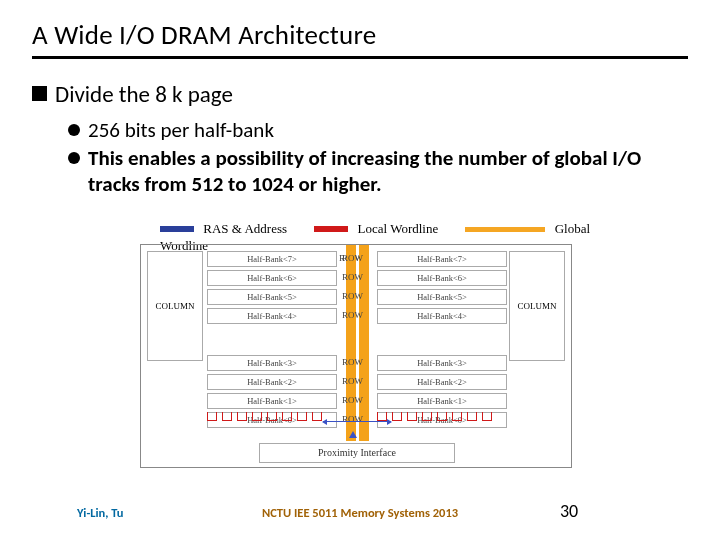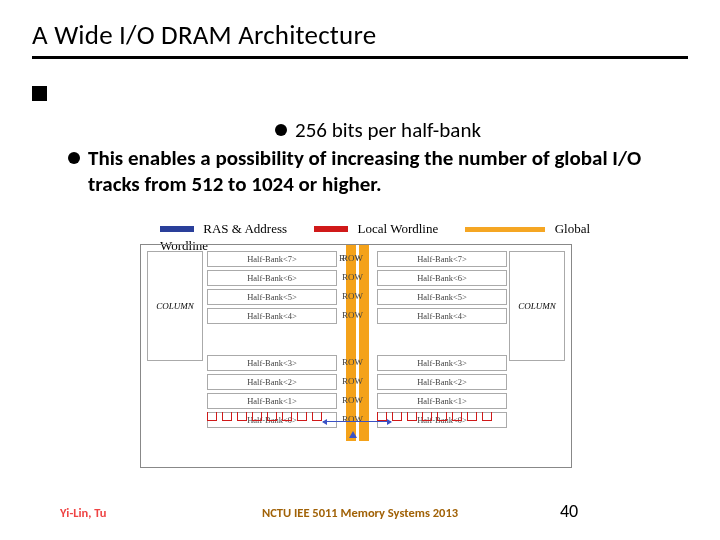--- a/index.html
+++ b/index.html
@@ -30,21 +30,21 @@
   .b2{
     position:absolute;left:68px;
     font-size:21px;line-height:1.25;
     width:620px;
   }
   .b2 .dot{
     display:inline-block;width:12px;height:12px;
     border-radius:50%;background:#000;
     vertical-align:1px;margin-right:8px;
   }
-  .b2a{top:117px;text-align:center;}
+  .b2a{top:117px;}
   .b2b{top:145px;}
   .b2b .wrap{display:inline-block;vertical-align:top;width:596px;font-weight:bold;}
   .diagram{
     position:absolute;left:140px;top:220px;
     width:462px;height:250px;
     font-family:"Times New Roman",serif;
   }
   
   .legend{position:absolute;top:0;left:20px;font-size:13px;}
   .legend span{vertical-align:middle;}
@@ -54,21 +54,21 @@
   .legend .ora{background:linear-gradient(#f5a623,#f5a623);width:80px;height:5px;margin-left:20px;}
   .legend .lbl{margin-right:4px;}
   
   .bank{
     position:absolute;top:24px;left:0;
     width:430px;height:222px;
     border:1px solid #888;
   }
   .colH{position:absolute;border:1px solid #aaa;font-size:9px;text-align:center;
         height:108px;}
-  .colH .v{position:absolute;top:50%;left:50%;transform:translate(-50%,-50%);font-style:italic;}
+  .colH .v{position:absolute;top:50%;left:50%;transform:translate(-50%,-50%);}
   .colH.left{left:6px;top:6px;width:54px;}
   .colH.right{right:6px;top:6px;width:54px;}
   .half{position:absolute;border:1px solid #aaa;font-size:8.5px;color:#444;
         height:14px;text-align:center;line-height:14px;}
   .rowlbl{position:absolute;font-size:9px;color:#444;top:2px;}
   .prox{
     position:absolute;left:118px;bottom:4px;
     width:194px;height:18px;border:1px solid #aaa;
     font-size:10px;text-align:center;line-height:18px;color:#333;
   }
@@ -80,33 +80,33 @@
     border-top:3px solid transparent;border-bottom:3px solid transparent;}
   .arrA:before{left:-1px;border-right:5px solid #3a52c5;}
   .arrA:after{right:-1px;border-left:5px solid #3a52c5;}
   .arrU{position:absolute;width:0;height:0;border-left:4px solid transparent;
     border-right:4px solid transparent;border-bottom:7px solid #3a52c5;}
   
   .bits{position:absolute;left:66px;height:10px;}
   .bits span{display:inline-block;width:8px;height:8px;
     border:1.5px solid #d01919;border-top:none;margin-right:5px;}
   
-  .footL{position:absolute;left:60px;bottom:20px;font-size:12.5px;font-weight:700;color:#ef4444;}
+  .footL{position:absolute;left:77px;bottom:20px;font-size:12.5px;font-weight:700;color:#0369a1;}
   .footC{position:absolute;left:0;right:0;bottom:20px;text-align:center;
          font-size:12.5px;font-weight:700;color:#a16207;}
   .footN{position:absolute;left:560px;bottom:18px;font-size:18px;}
 </style>
 </head>
 <body>
 
 <div class="title">A Wide I/O DRAM Architecture</div>
 <div class="title-rule"></div>
 
 <div class="b1">
-  <span class="sq"></span>
+  <span class="sq"></span><span>Divide the 8 k page</span>
 </div>
 
 <div class="b2 b2a">
   <span class="dot"></span><span>256 bits per half-bank</span>
 </div>
 <div class="b2 b2b">
   <span class="dot"></span><span class="wrap">This enables a possibility of increasing the number of global I/O tracks from 512 to 1024 or higher.</span>
 </div>
 
 <div class="diagram">
@@ -164,18 +164,19 @@
     <div class="bits" style="top:162px;width:130px;left:66px">
       <span></span><span></span><span></span><span></span><span></span><span></span><span></span><span></span>
     </div>
     <div class="bits" style="top:162px;width:130px;left:236px">
       <span></span><span></span><span></span><span></span><span></span><span></span><span></span><span></span>
     </div>
 
     <div class="arrA" style="left:182px;top:176px;width:68px"></div>
     <div class="arrU" style="left:208px;top:186px"></div>
 
+    <div class="prox">Proximity Interface</div>
   </div>
 </div>
 
 <div class="footL">Yi-Lin, Tu</div>
 <div class="footC">NCTU IEE 5011 Memory Systems 2013</div>
-<div class="footN">40</div>
+<div class="footN">30</div>
 
 </body></html>

